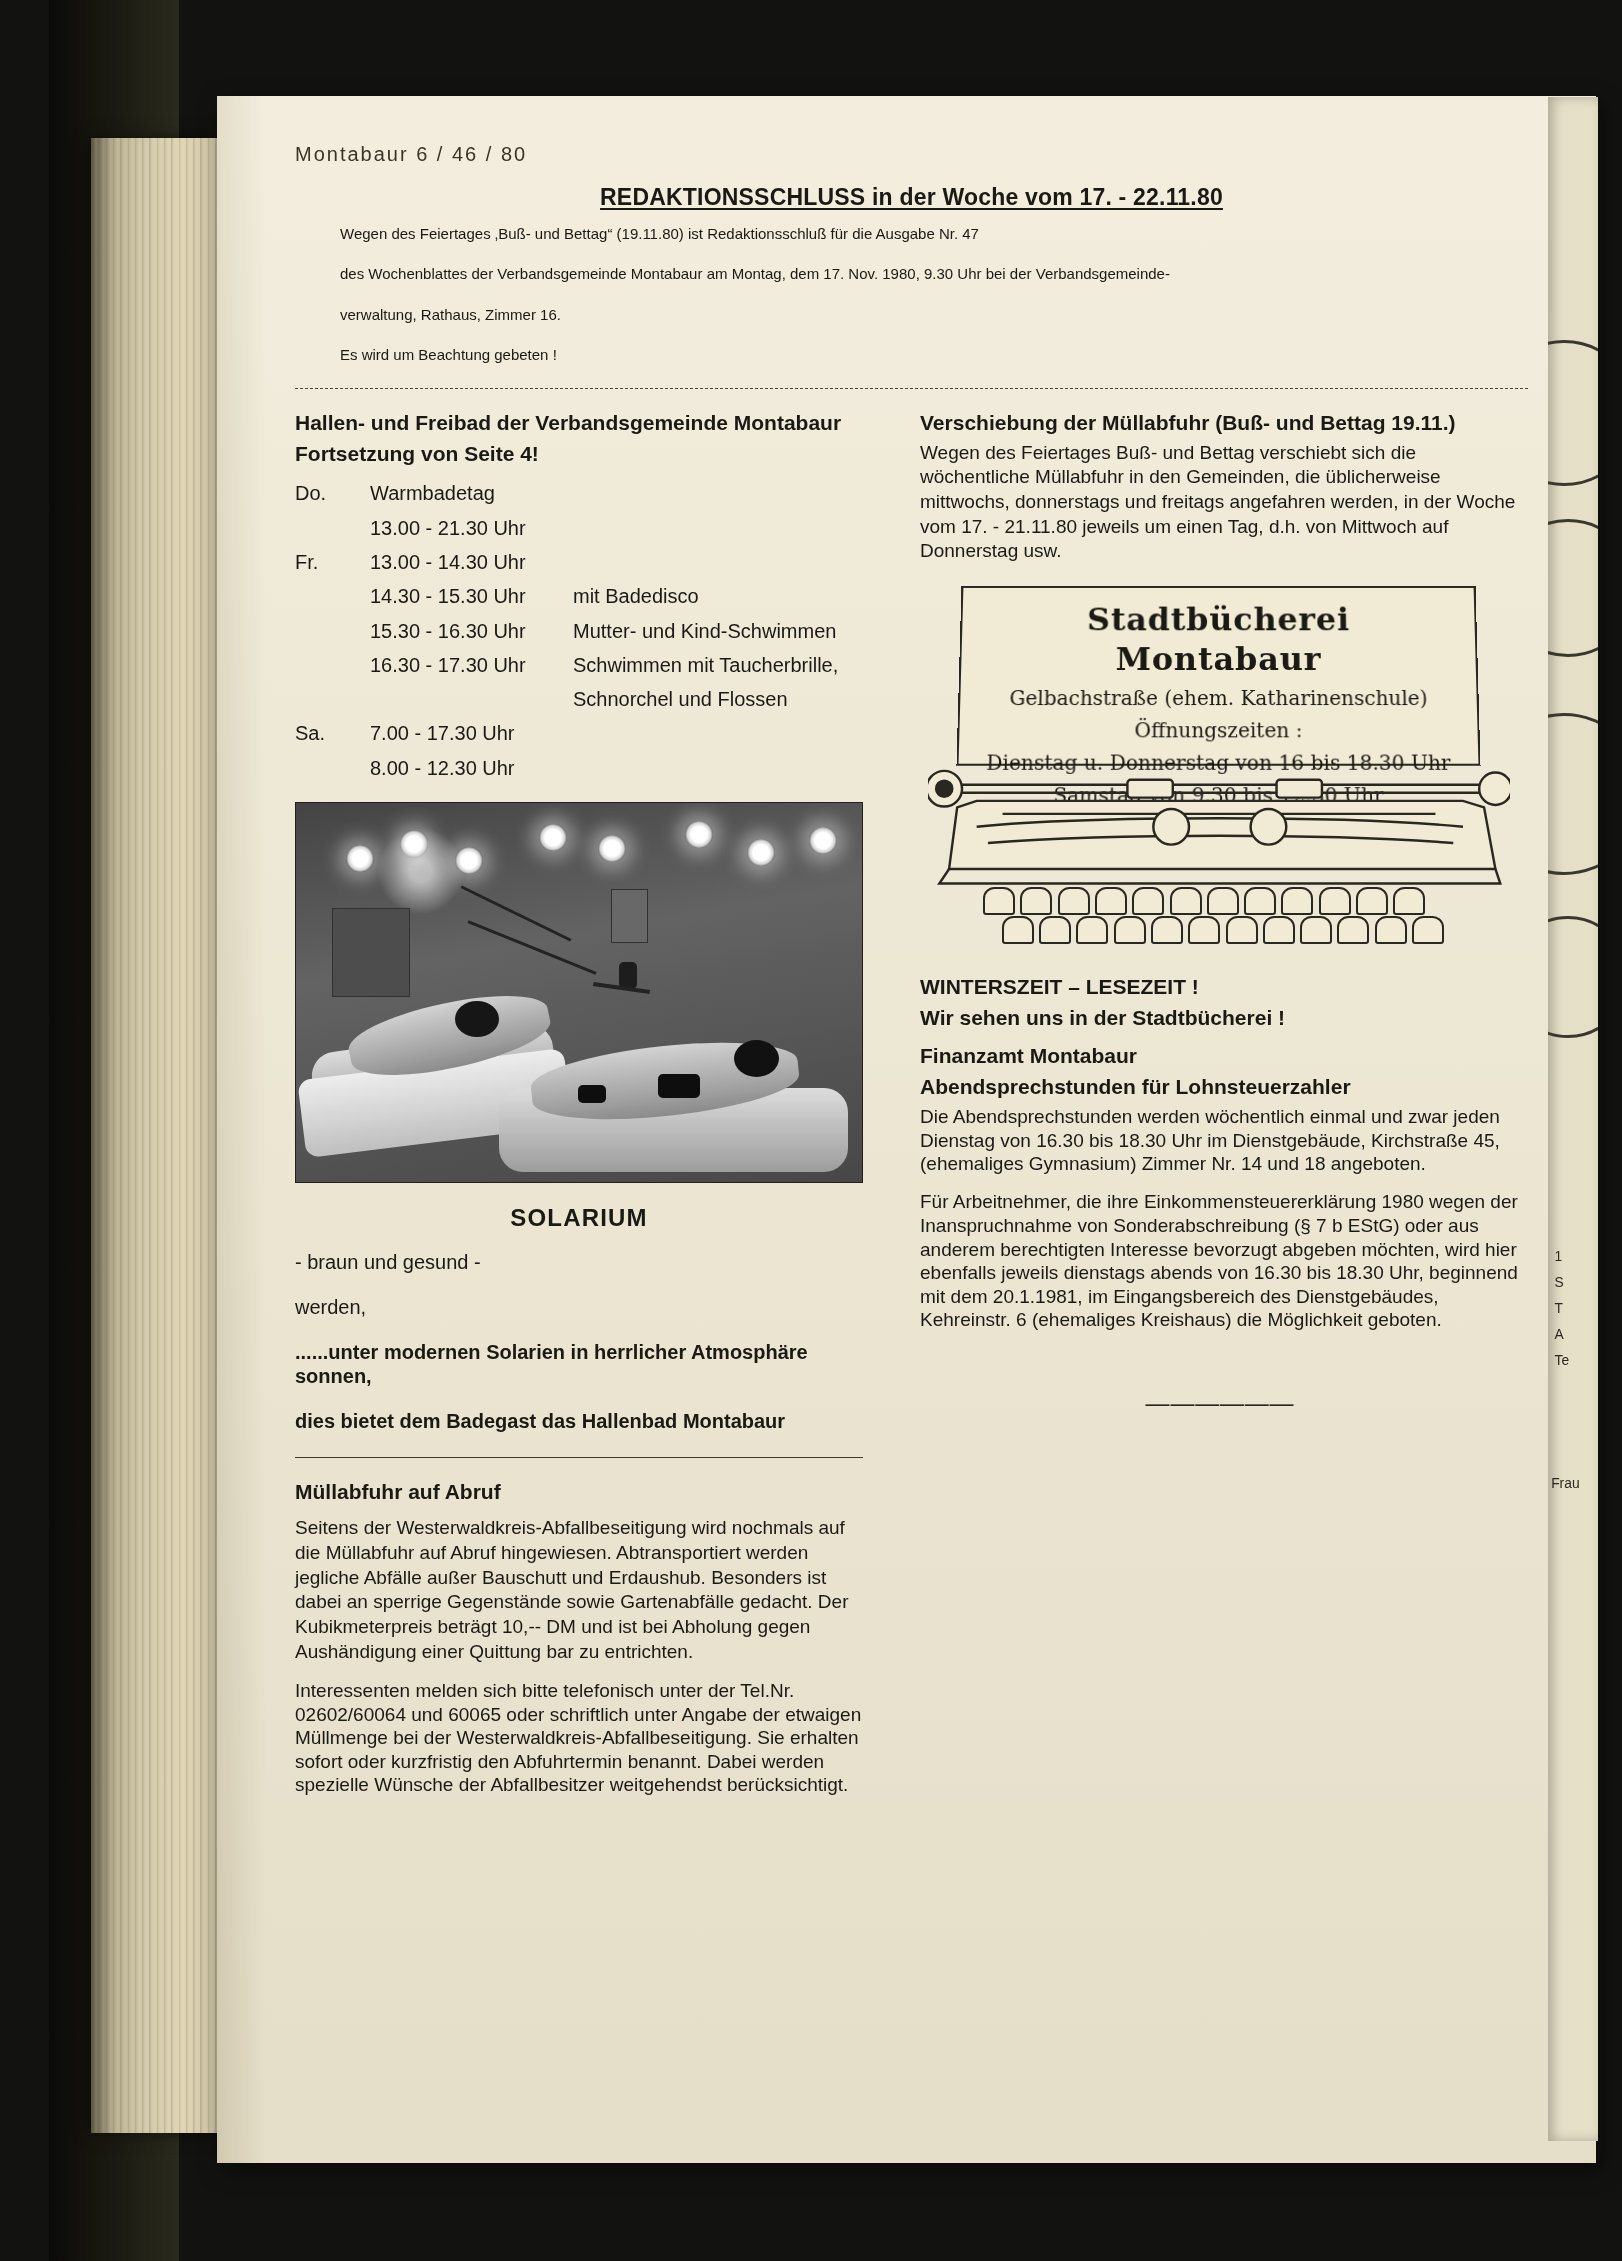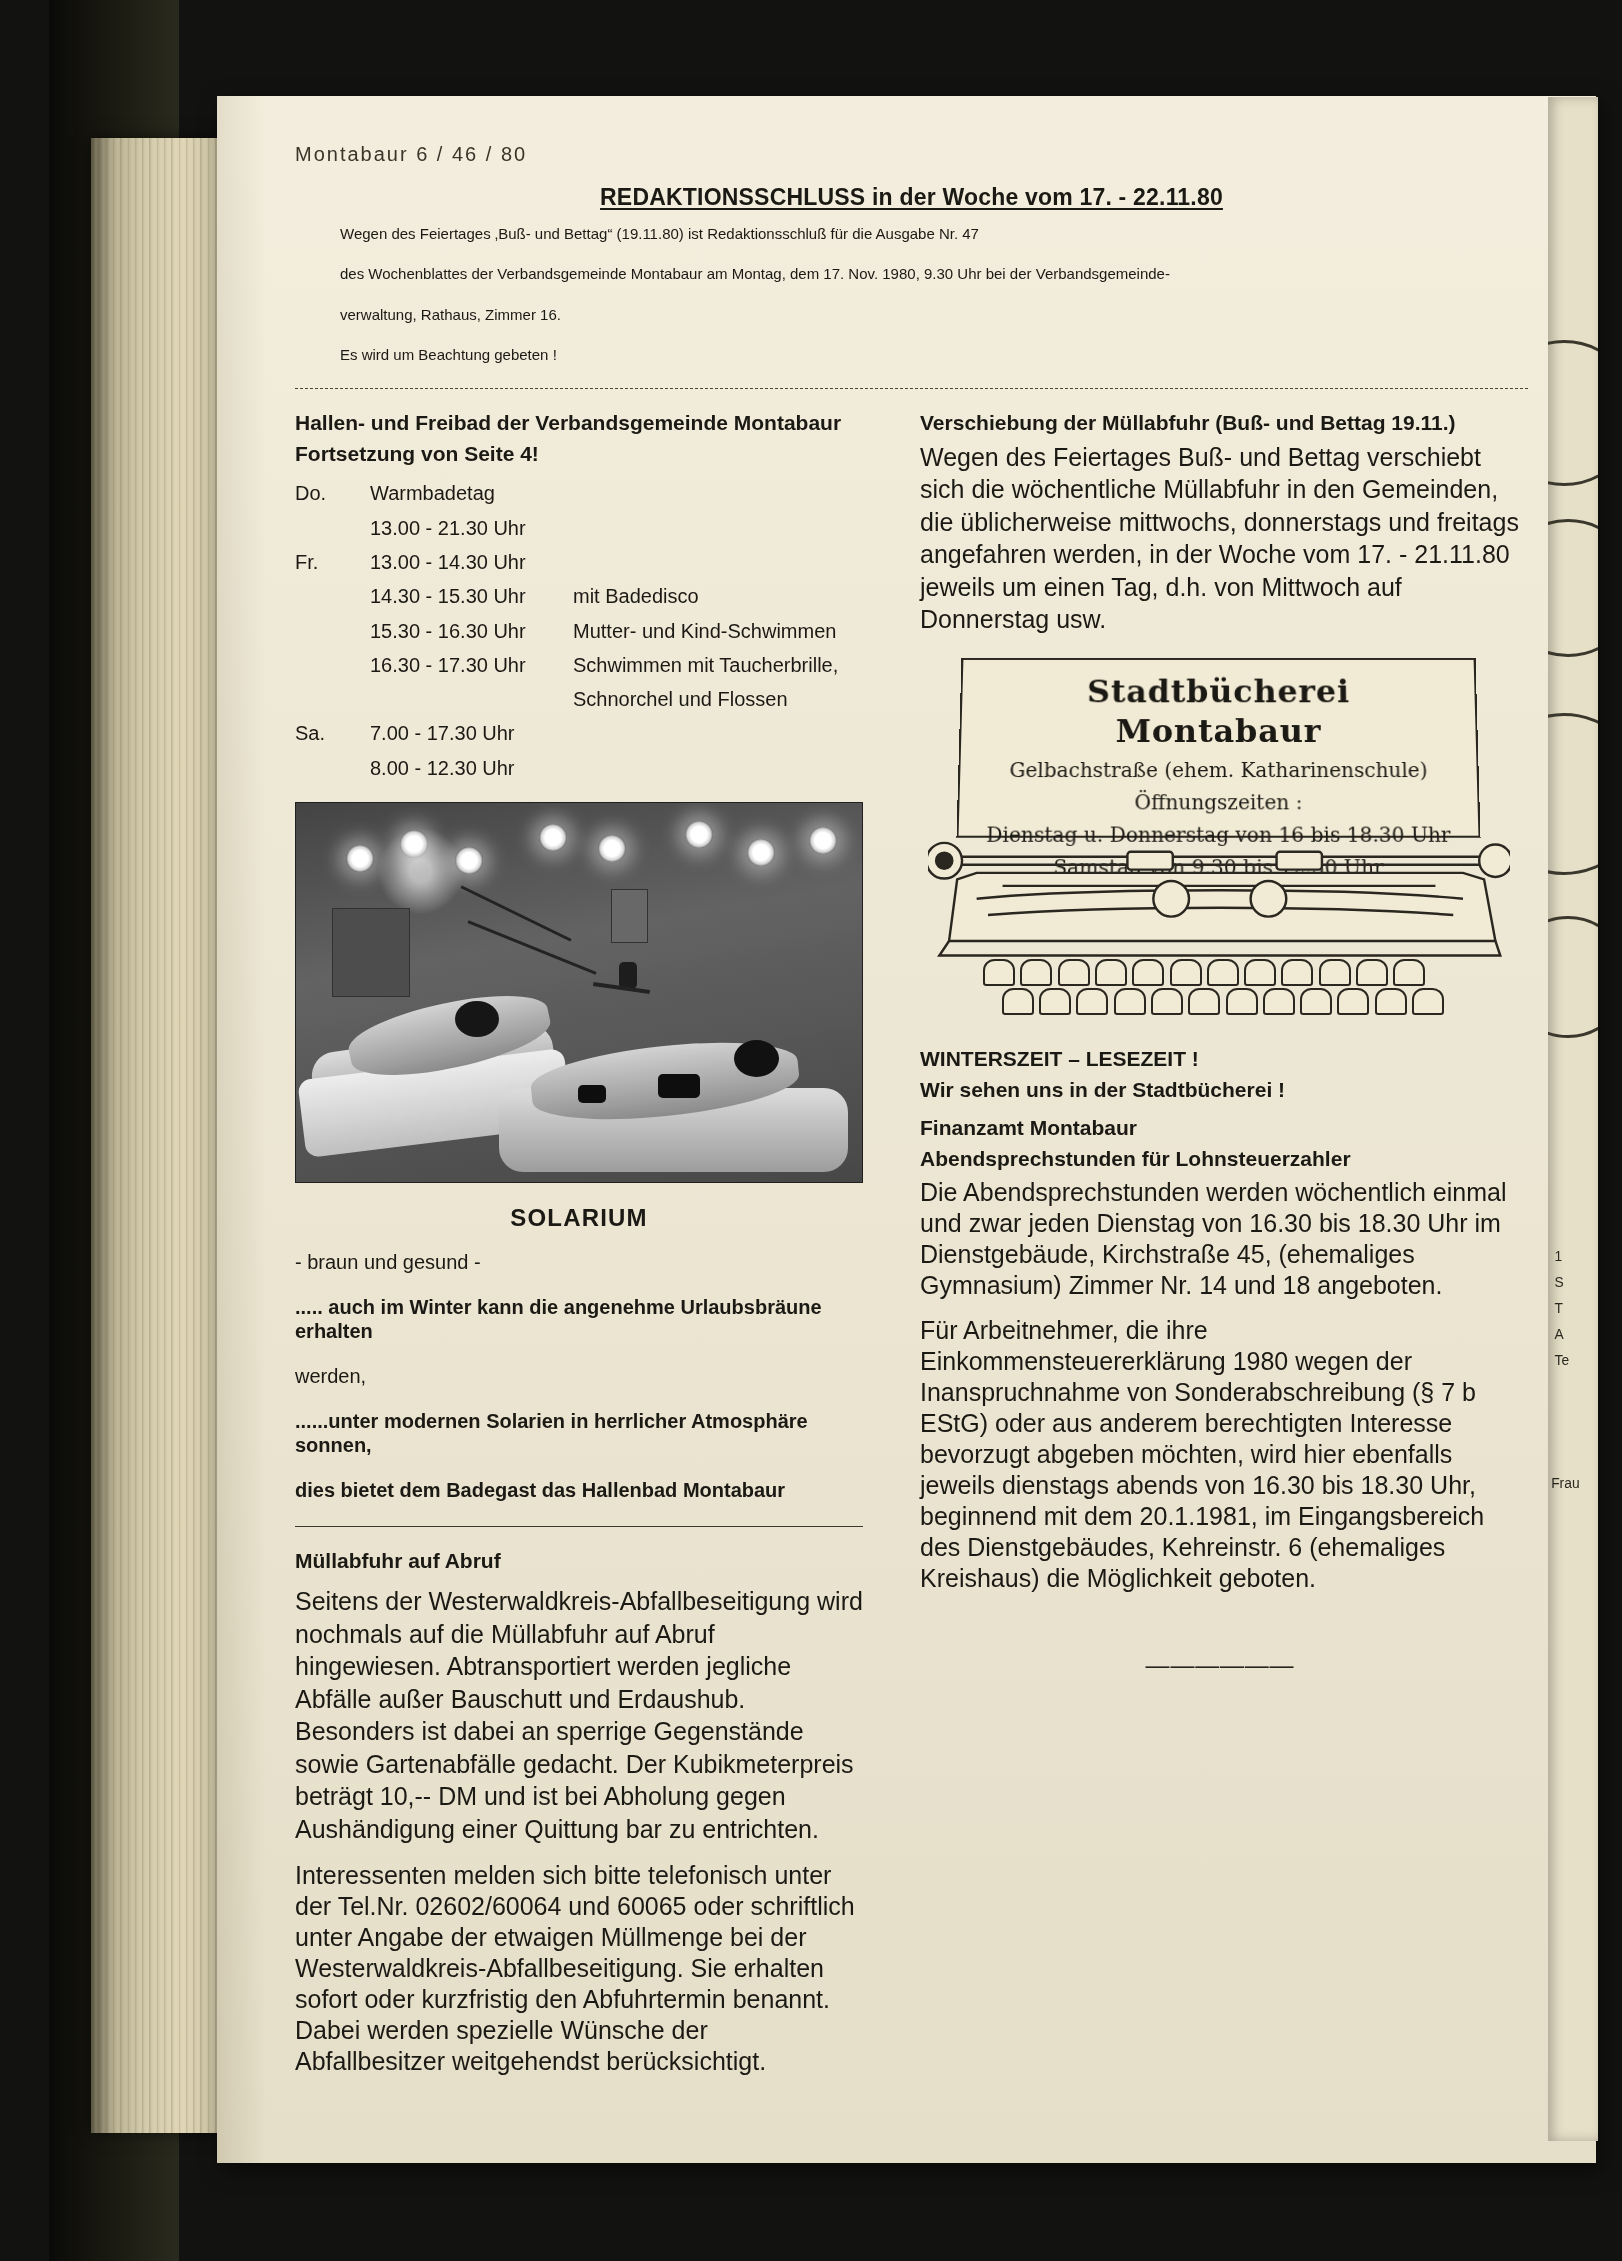--- a/index.html
+++ b/index.html
@@ -113,21 +113,21 @@
   .col-r { width: 600px; }
 
   h3.sec {
     font-size: 21px;
     font-weight: bold;
     margin: 0 0 11.4px 0;
     line-height: 1.25;
   }
   h3.sec.tight { margin-bottom: 4.9px; }
   p.body {
-    font-size: 25px;
+    font-size: 19px;
     line-height: 1.30;
     margin: 0 0 14.6px 0;
   }
   p.body.narrow { line-height: 1.24; }
 
   
   table.sched { border-collapse: collapse; margin: 8px 0 14.6px 0; font-size: 20px; }
   table.sched td { padding: 4px 0 7.3px 0; vertical-align: top; white-space: nowrap; }
   td.day { width: 75px; font-weight: normal; }
   td.time { width: 203px; }
@@ -343,21 +343,20 @@
             <div class="body-shape" style="left:235px; top:243px; width:268px; height:70px; transform:rotate(-6deg);"></div>
             <div class="dark-sw" style="left:438px; top:237px; width:45px; height:37px; border-radius:50%; background:#1f1d1a;"></div>
             <div class="dark-sw" style="left:362px; top:271px; width:42px; height:24px; background:#1c1a17;"></div>
             <div class="dark-sw" style="left:282px; top:282px; width:27.6px; height:18px; background:#1c1a17;"></div>
           </div>
 
           <div class="photo-cap" data-interactable="false">SOLARIUM</div>
 
           <div class="solar-lines" data-interactable="false">
             <p data-interactable="false">- braun und gesund -</p>
-            <p class="b" data-interactable="false">..... auch im Winter kann die angenehme Urlaubsbräune erhalten</p>
             <p data-interactable="false">werden,</p>
             <p class="b" data-interactable="false">......unter modernen Solarien in herrlicher Atmosphäre sonnen,</p>
             <p class="b" data-interactable="false">dies bietet dem Badegast das Hallenbad Montabaur</p>
           </div>
 
           <hr class="solid" data-interactable="false">
 
           <h3 class="sec" data-interactable="false">Müllabfuhr auf Abruf</h3>
           <p class="body" data-interactable="false">Seitens der Westerwaldkreis-Abfallbeseitigung wird nochmals auf die Müllabfuhr auf Abruf hingewiesen.  Abtransportiert werden jegliche Abfälle außer Bauschutt und Erdaushub. Besonders ist dabei an sperrige Gegenstände sowie Gartenabfälle gedacht. Der Kubikmeterpreis beträgt 10,-- DM und ist bei Abholung gegen Aushändigung einer Quittung bar zu entrichten.</p>
           <p class="body narrow" data-interactable="false">Interessenten melden sich bitte  telefonisch unter der Tel.Nr. 02602/60064 und 60065   oder schriftlich unter Angabe der etwaigen Müllmenge bei der Westerwaldkreis-Abfallbeseitigung. Sie erhalten sofort oder kurzfristig den Abfuhrtermin benannt. Dabei werden spezielle Wünsche der Abfallbesitzer weitgehendst berücksichtigt.</p>

